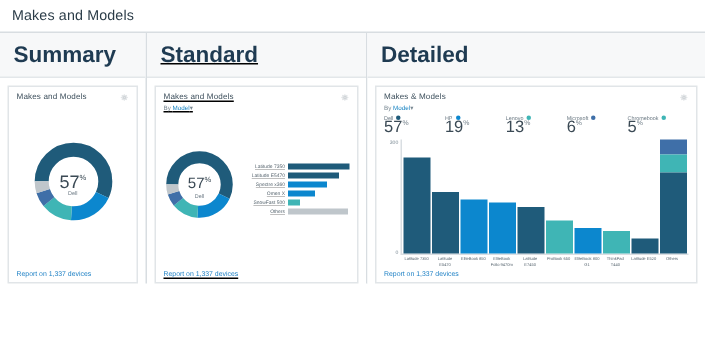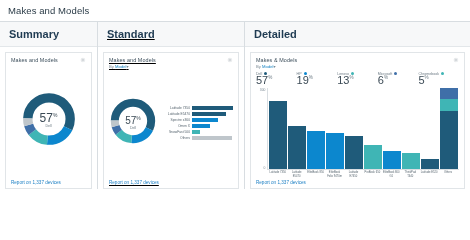--- a/index.html
+++ b/index.html
@@ -25,21 +25,21 @@
     display: flex;
     flex-direction: column;
     border-right: 1px solid #d8dde1;
     background: #ffffff;
   }
   .panel:last-child { border-right: none; justify-content: flex-end; }
   .panel-summary  { width: 98px; }
   .panel-standard { width: 147px; text-decoration: underline; }
   .panel-detailed { width: 225px; }
   .panel-head {
-    font-size: 11px; font-weight: bold; color: #1f3b52;
+    font-size: 15px; font-weight: bold; color: #1f3b52;
     padding: 6px 0 6px 9px;
     background: #f7f8f9;
     border-bottom: 1px solid #e3e7ea;
   }
   .panel-body { flex: 1; padding: 5px 5px 0 5px; }
   .card {
     border: 1px solid #e1e5e8;
     background: #fff;
     height: 100%;
     padding: 4px 5px 3px 5px;

